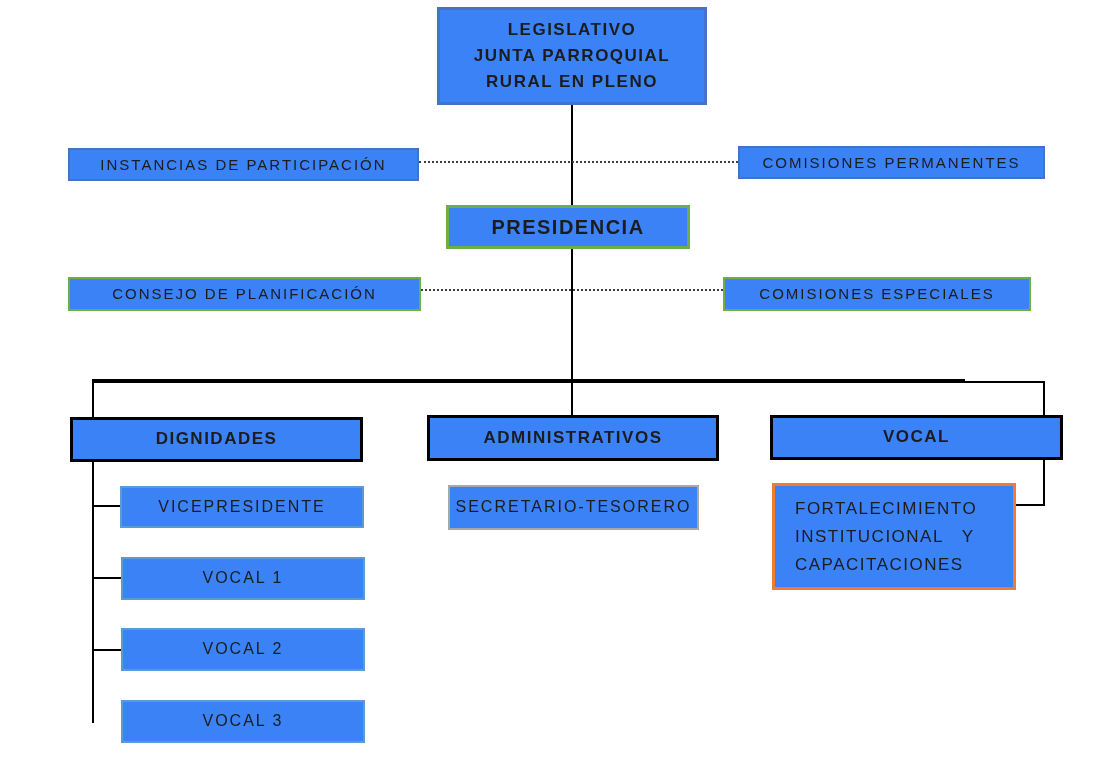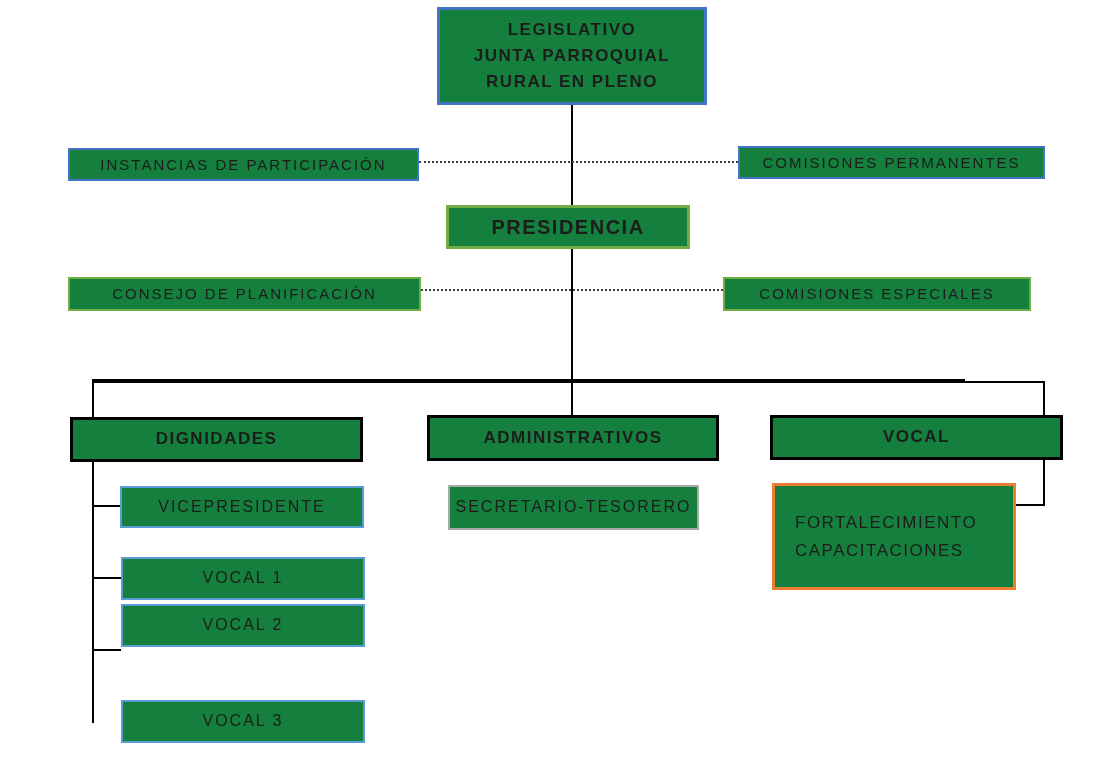--- a/index.html
+++ b/index.html
@@ -5,21 +5,21 @@
   :root{
     --blue:#4472C4; --green:#70AD47; --light-blue:#5B9BD5;
     --orange:#ED7D31; --gray:#A8A8A8; --line-black:#000000;
   }
   html,body{margin:0;padding:0;background:#ffffff;}
   #canvas{
     position:relative;width:1107px;height:757px;background:#ffffff;overflow:hidden;
     font-family:"Liberation Sans","DejaVu Sans",sans-serif;color:#1c1c1c;
   }
   .node{
-    position:absolute;box-sizing:border-box;background:#15803d;
+    position:absolute;box-sizing:border-box;background:#3b82f6;
     display:flex;align-items:center;justify-content:center;text-align:center;
     letter-spacing:2px;font-size:15px;line-height:1.3;
   }
   .node.bold{font-weight:bold;letter-spacing:1.5px;}
   .b-blue{border:3px solid var(--blue);}
   .b-blue-thin{border:2px solid var(--blue);}
   .b-green{border:3px solid var(--green);}
   .b-green-thin{border:2px solid var(--green);}
   .b-black{border:3px solid #000000;}
   .b-lightblue{border:2px solid var(--light-blue);}
@@ -70,24 +70,25 @@
   <div class="node bold b-black" style="left:70px;top:417px;width:293px;height:45px;font-size:17px;">DIGNIDADES</div>
 
   <div class="node bold b-black" style="left:427px;top:415px;width:292px;height:46px;font-size:17px;">ADMINISTRATIVOS</div>
 
   <div class="node bold b-black" style="left:770px;top:415px;width:293px;height:45px;font-size:17px;">VOCAL</div>
 
   <div class="node b-lightblue" style="left:120px;top:486px;width:244px;height:42px;font-size:16px;">VICEPRESIDENTE</div>
 
   <div class="node b-lightblue" style="left:121px;top:557px;width:244px;height:43px;font-size:16px;">VOCAL 1</div>
 
-  <div class="node b-lightblue" style="left:121px;top:604px;width:244px;height:43px;font-size:16px;">VOCAL 2</div>
+  <div class="node b-lightblue" style="left:121px;top:628px;width:244px;height:43px;font-size:16px;">VOCAL 2</div>
 
   <div class="node b-lightblue" style="left:121px;top:700px;width:244px;height:43px;font-size:16px;">VOCAL 3</div>
 
   <div class="node b-gray" style="left:448px;top:485px;width:251px;height:45px;font-size:16px;">SECRETARIO-TESORERO</div>
 
   <div class="node multiline leftlines b-orange" style="left:772px;top:483px;width:244px;height:107px;font-size:17px;line-height:28px;letter-spacing:1.5px;">
     <div>FORTALECIMIENTO</div>
+    <div>INSTITUCIONAL   Y</div>
     <div>CAPACITACIONES</div>
   </div>
 
 </div>
 
 </body></html>

